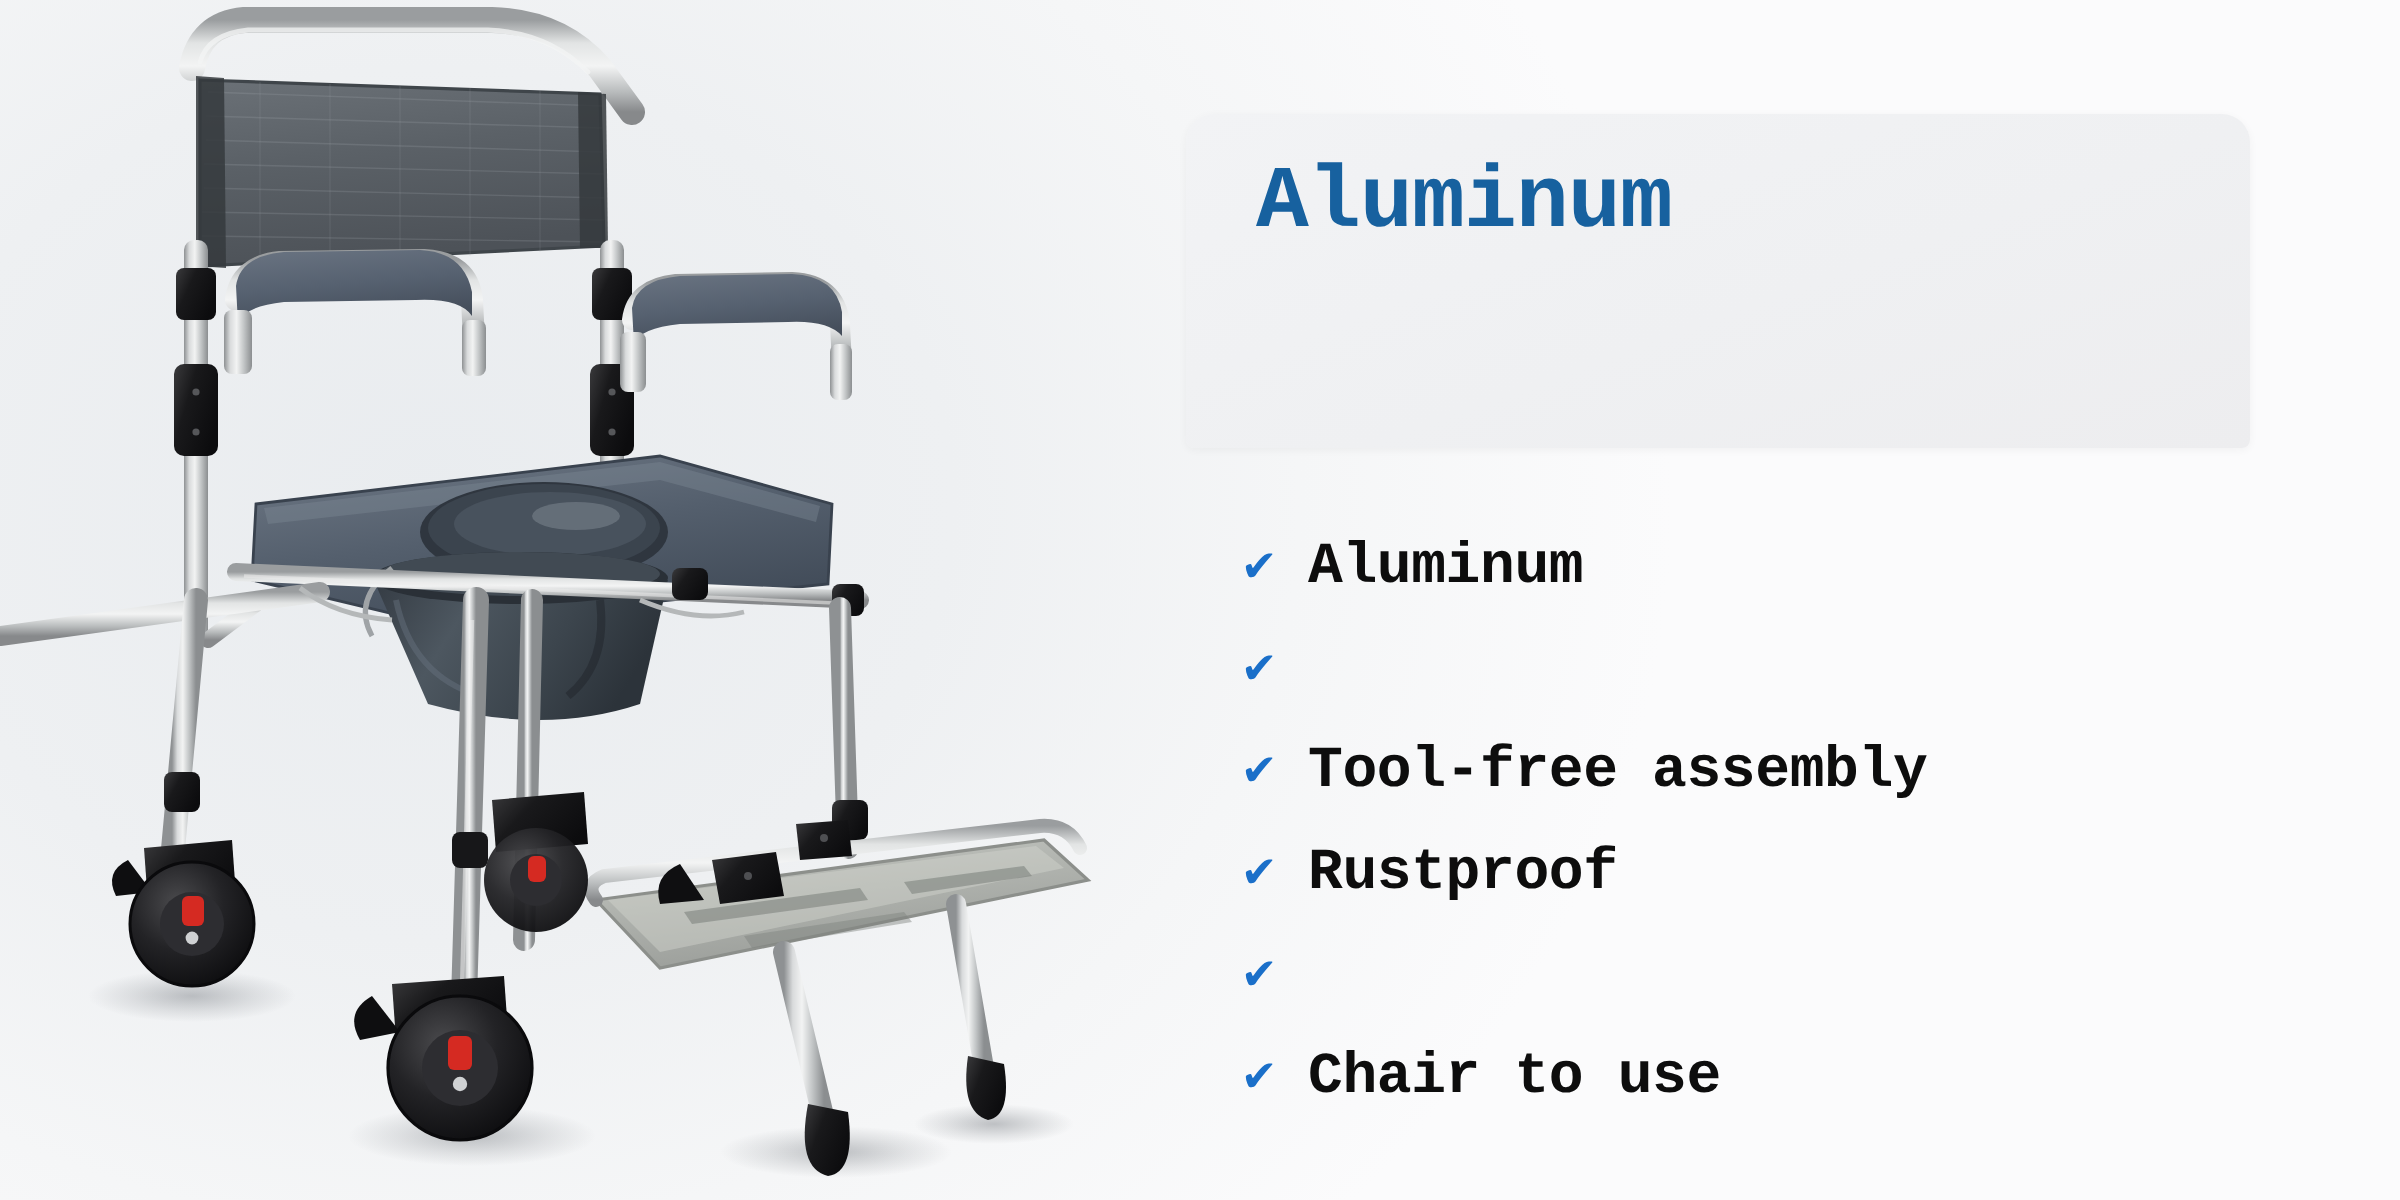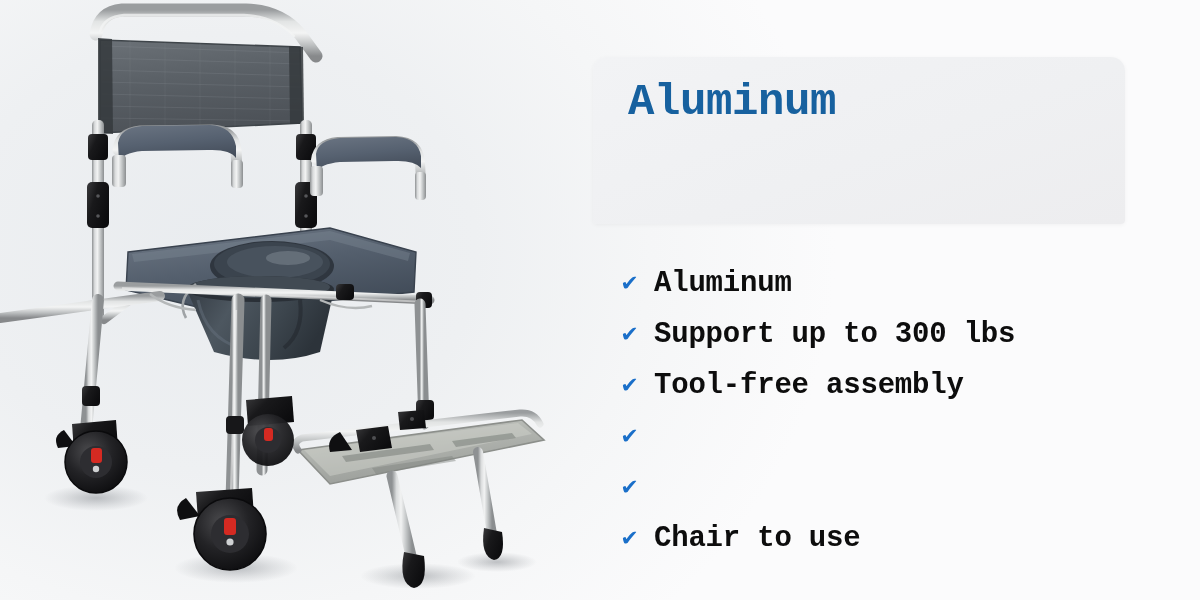--- a/index.html
+++ b/index.html
@@ -321,30 +321,30 @@
 
     <div id="feature-list">
 
       <div class="feature-row">
         <span class="feature-check">✔</span>
         <span class="feature-text">Aluminum</span>
       </div>
 
       <div class="feature-row">
         <span class="feature-check">✔</span>
-        <span class="feature-text">Support up to 300 lbs</span>
       </div>
 
       <div class="feature-row">
         <span class="feature-check">✔</span>
         <span class="feature-text">Tool-free assembly</span>
       </div>
 
       <div class="feature-row">
         <span class="feature-check">✔</span>
+        <span class="feature-text">Rustproof</span>
       </div>
 
       <div class="feature-row">
         <span class="feature-check">✔</span>
       </div>
 
       <div class="feature-row">
         <span class="feature-check">✔</span>
         <span class="feature-text">Chair to use</span>
       </div>

